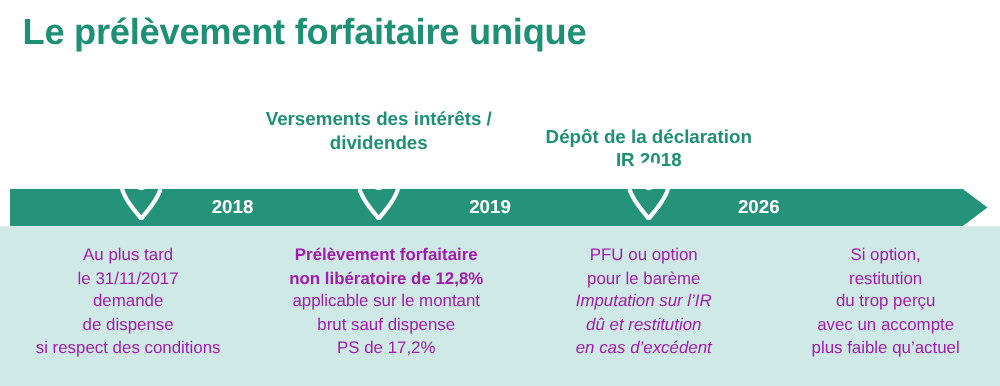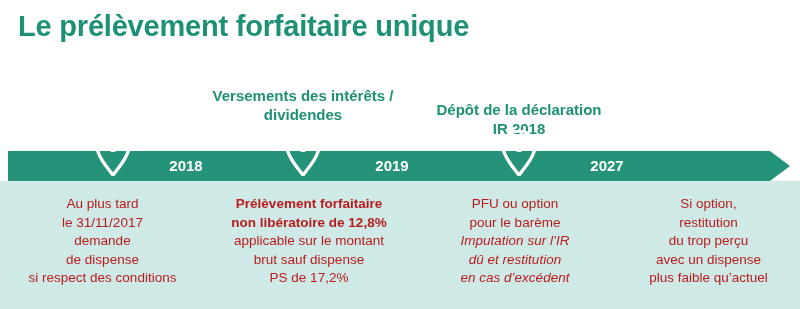--- a/index.html
+++ b/index.html
@@ -118,21 +118,21 @@
     position: absolute;
     left: 0;
     top: 14px;
     width: 800px;
     display: flex;
     align-items: flex-start;
   }
   .column {
     text-align: center;
     font-size: 13.5px;
-    color: #b91c1c;
+    color: #a21caf;
     line-height: 18.5px;
   }
   #column-0 { width: 205px; }
   #column-1 { width: 208px; }
   #column-2 { width: 204px; }
   #column-3 { width: 183px; }
   .ln { display: block; white-space: nowrap; }
   .ln.b { font-weight: bold; }
   .ln.i { font-style: italic; }
 </style>
@@ -156,21 +156,21 @@
 
   <div id="timeline-wrap">
     <div id="timeline-bar">
       <svg width="782" height="30" viewBox="0 0 782 30" xmlns="http://www.w3.org/2000/svg">
         <polygon points="0,0 762,0 782,15 762,30 0,30" fill="#25927a"></polygon>
       </svg>
     </div>
 
     <div class="year-label" id="year-0">2018</div>
     <div class="year-label" id="year-1">2019</div>
-    <div class="year-label" id="year-2">2027</div>
+    <div class="year-label" id="year-2">2026</div>
 
     <div class="pin" id="pin-0">
       <svg width="34" height="46" viewBox="0 0 34 46" xmlns="http://www.w3.org/2000/svg">
         <path d="M17 1 C8.2 1 1 8.2 1 17 C1 26.5 12 38.5 17 45 C22 38.5 33 26.5 33 17 C33 8.2 25.8 1 17 1 Z" fill="none" stroke="#ffffff" stroke-width="3.4"></path>
         <circle cx="17" cy="16.5" r="5.6" fill="#ffffff"></circle>
       </svg>
     </div>
     <div class="pin" id="pin-1">
       <svg width="34" height="46" viewBox="0 0 34 46" xmlns="http://www.w3.org/2000/svg">
         <path d="M17 1 C8.2 1 1 8.2 1 17 C1 26.5 12 38.5 17 45 C22 38.5 33 26.5 33 17 C33 8.2 25.8 1 17 1 Z" fill="none" stroke="#ffffff" stroke-width="3.4"></path>
@@ -205,19 +205,19 @@
           <span class="ln">PFU ou option</span>
           <span class="ln">pour le barème</span>
           <span class="ln i">Imputation sur l’IR</span>
           <span class="ln i">dû et restitution</span>
           <span class="ln i">en cas d’excédent</span>
         </div>
       <div class="column" id="column-3">
           <span class="ln">Si option,</span>
           <span class="ln">restitution</span>
           <span class="ln">du trop perçu</span>
-          <span class="ln">avec un dispense</span>
+          <span class="ln">avec un accompte</span>
           <span class="ln">plus faible qu’actuel</span>
         </div>
     </div>
   </div>
 
 </div>
 
 </body></html>

